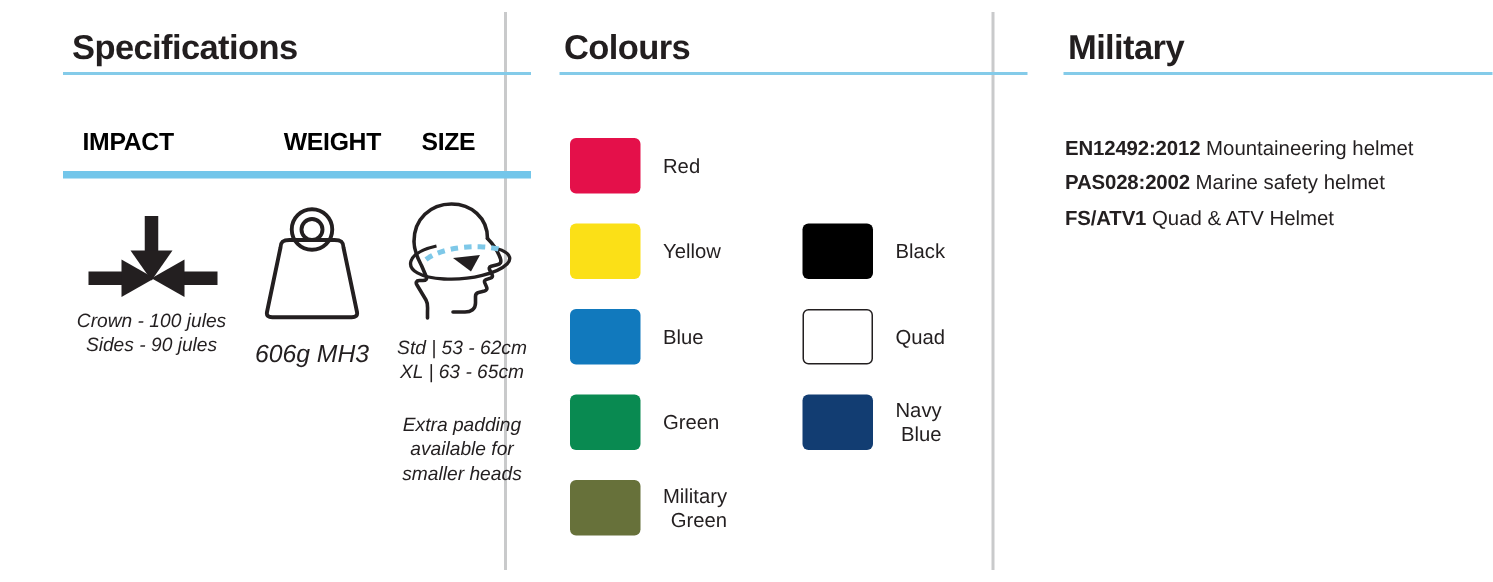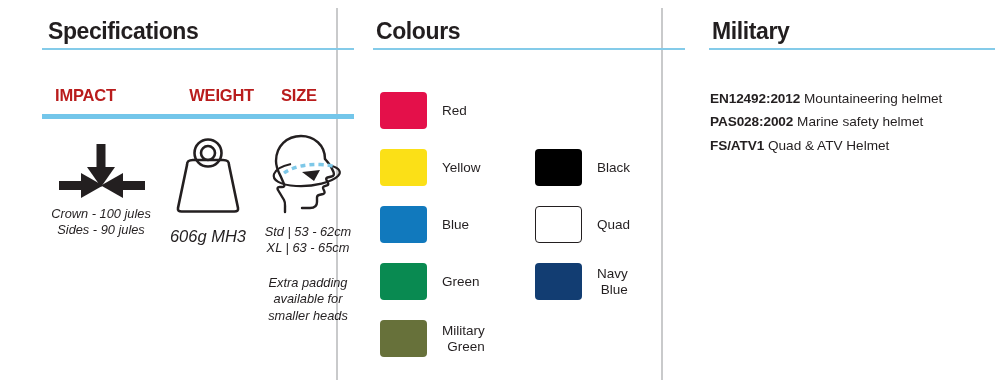--- a/index.html
+++ b/index.html
@@ -45,21 +45,21 @@
   .specs-rule { position: absolute; left: 14px; top: 44px; width: 312px; height: 2px; background: #84cbe9; }
 
   .spec-cols {
     position: absolute; left: 14px; top: 82px; width: 316px;
     display: flex;
   }
   .spec-col-head {
     font-size: 16.5px;
     font-weight: bold;
     letter-spacing: -0.2px;
-    color: #b91c1c;
+    color: #000000;
   }
   .sch-impact { width: 112px; text-align: left; padding-left: 13px; }
   .sch-weight { width: 100px; text-align: right; padding-left: 18px; }
   .sch-size   { width: 104px; text-align: left; padding-left: 27px; }
 
   .specs-rule2 { position: absolute; left: 14px; top: 110px; width: 312px; height: 5px; background: #73c6ea; }
 
   .spec-body { position: absolute; left: 14px; top: 126px; width: 318px; display: flex; }
   .spec-cell { text-align: center; font-style: italic; }
   .cell-impact { width: 118px; }

